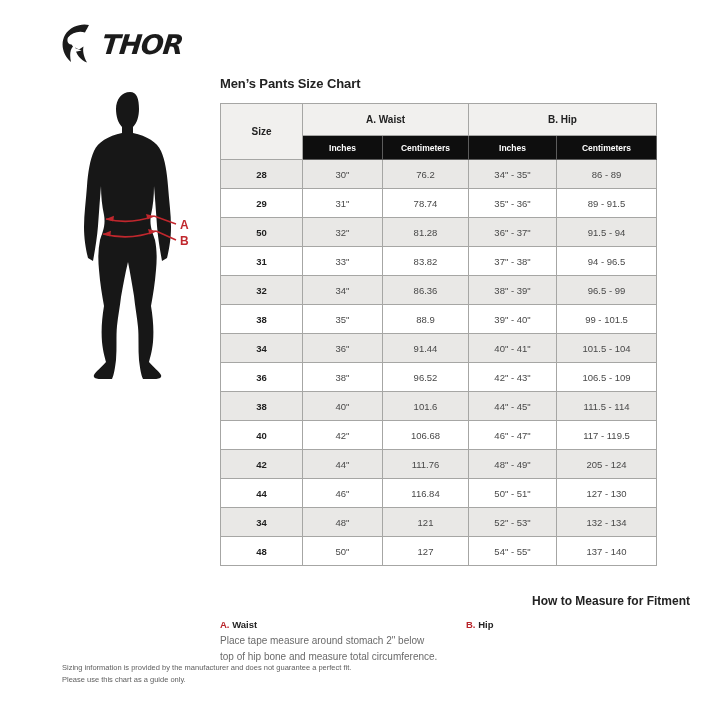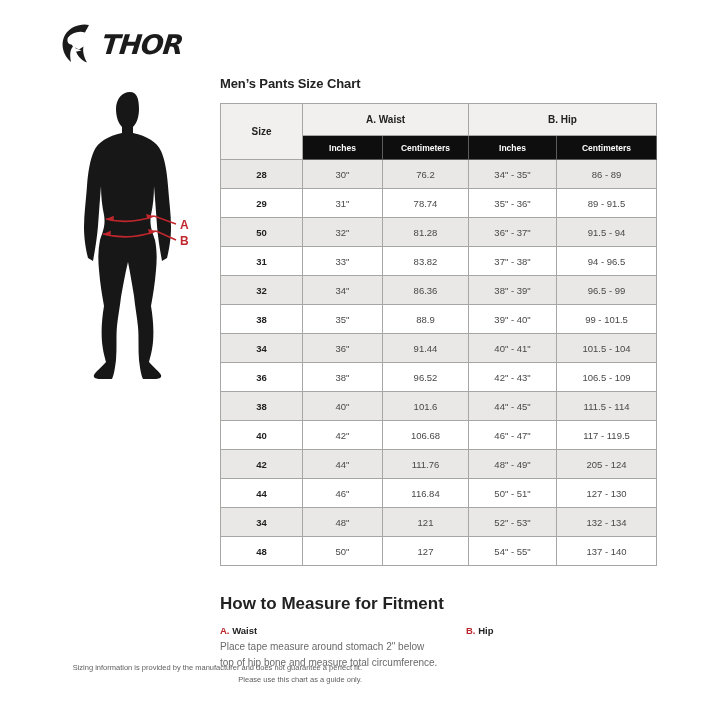--- a/index.html
+++ b/index.html
@@ -39,32 +39,32 @@
   thead .sub-row th {
     background:#0e0e0e; color:#ffffff; height:24px;
     font-size:8.5px; font-weight:bold; border-color:#5c5c5c;
   }
   tbody td { height:29px; font-size:9.5px; color:#484848; background:#ffffff; }
   tbody tr:nth-child(odd) td { background:#e9e8e6; }
   tbody td.size-col { font-weight:bold; color:#1f1f1f; }
 
   
   .howto { position:absolute; left:220px; top:594px; width:470px; }
-  .howto-title { font-size:17px; font-weight:bold; color:#222; margin-bottom:11px; }
+  .howto-title { font-size:12px; font-weight:bold; color:#222; margin-bottom:11px;text-align:right; }
   .howto-cols { display:flex; gap:28px; }
   .howto-col { width:218px; }
   .howto-col.col-b { width:224px; }
   .measure-head { font-size:9.5px; font-weight:bold; color:#232323; margin-bottom:3px; }
   .measure-letter { color:#b9252b; }
   .measure-text { font-size:10px; color:#6a6a6a; line-height:1.55; }
 
   
   .disclaimer {
     position:absolute; left:62px; top:662px; width:300px;
-    font-size:7.5px; color:#5f5f5f; line-height:1.6;text-align:right;
+    font-size:7.5px; color:#5f5f5f; line-height:1.6;
   }
 </style>
 </head>
 <body>
 
 <div class="page">
 
   <div class="logo">
     <svg width="38" height="40" viewBox="0 0 38 40" aria-hidden="true">
       <path fill="#1b1b1b" d="M29,1 C22,-1 10,2 5,11 C0,20 3,31 11,38 C9.5,31 10,26 13,22.5

